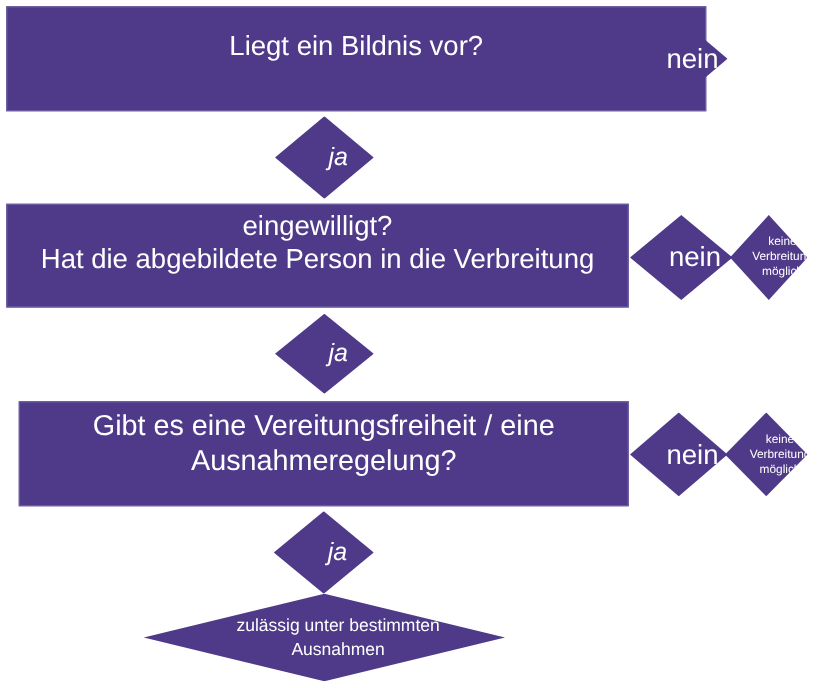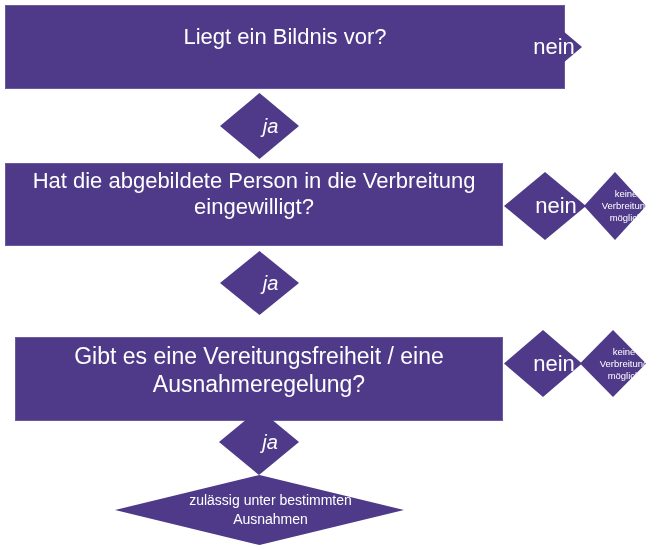--- a/index.html
+++ b/index.html
@@ -30,22 +30,22 @@
   <div class="lbl lbl-big">nein</div>
 </div>
 <div class="diamond" style="left:220px; top:93px; width:79px; height:66px;">
   <svg viewBox="0 0 100 100" preserveAspectRatio="none">
       <polygon points="50,0 100,50 50,100 0,50" fill="#4F3A8A"></polygon>
     </svg>
   <div class="lbl lbl-ja">ja</div>
 </div>
 
 <div class="box" style="left:5px; top:163px; width:498px; height:83px; padding-top:4px;">
+  <span class="txt">eingewilligt?</span>
   <span class="txt">Hat die abgebildete Person in die Verbreitung</span>
-  <span class="txt">eingewilligt?</span>
 </div>
 <div class="diamond" style="left:504px; top:172px; width:82px; height:68px;">
   <svg viewBox="0 0 100 100" preserveAspectRatio="none">
       <polygon points="50,0 100,50 50,100 0,50" fill="#4F3A8A"></polygon>
     </svg>
   <div class="lbl lbl-big">nein</div>
 </div>
 <div class="diamond" style="left:584px; top:172px; width:62px; height:68px;">
   <svg viewBox="0 0 100 100" preserveAspectRatio="none">
       <polygon points="50,0 100,50 50,100 0,50" fill="#4F3A8A"></polygon>
@@ -56,21 +56,21 @@
     <span>möglich</span>
   </div>
 </div>
 <div class="diamond" style="left:220px; top:251px; width:79px; height:64px;">
   <svg viewBox="0 0 100 100" preserveAspectRatio="none">
       <polygon points="50,0 100,50 50,100 0,50" fill="#4F3A8A"></polygon>
     </svg>
   <div class="lbl lbl-ja">ja</div>
 </div>
 
-<div class="box" style="left:15px; top:321px; width:488px; height:84px; padding-top:4px;margin-top:16px;">
+<div class="box" style="left:15px; top:321px; width:488px; height:84px; padding-top:4px;">
   <span class="txt" style="font-size:23px; line-height:28px;">Gibt es eine Vereitungsfreiheit / eine</span>
   <span class="txt" style="font-size:23px; line-height:28px;">Ausnahmeregelung?</span>
 </div>
 <div class="diamond" style="left:504px; top:330px; width:78px; height:67px;">
   <svg viewBox="0 0 100 100" preserveAspectRatio="none">
       <polygon points="50,0 100,50 50,100 0,50" fill="#4F3A8A"></polygon>
     </svg>
   <div class="lbl lbl-big">nein</div>
 </div>
 <div class="diamond" style="left:580px; top:330px; width:66px; height:67px;">

